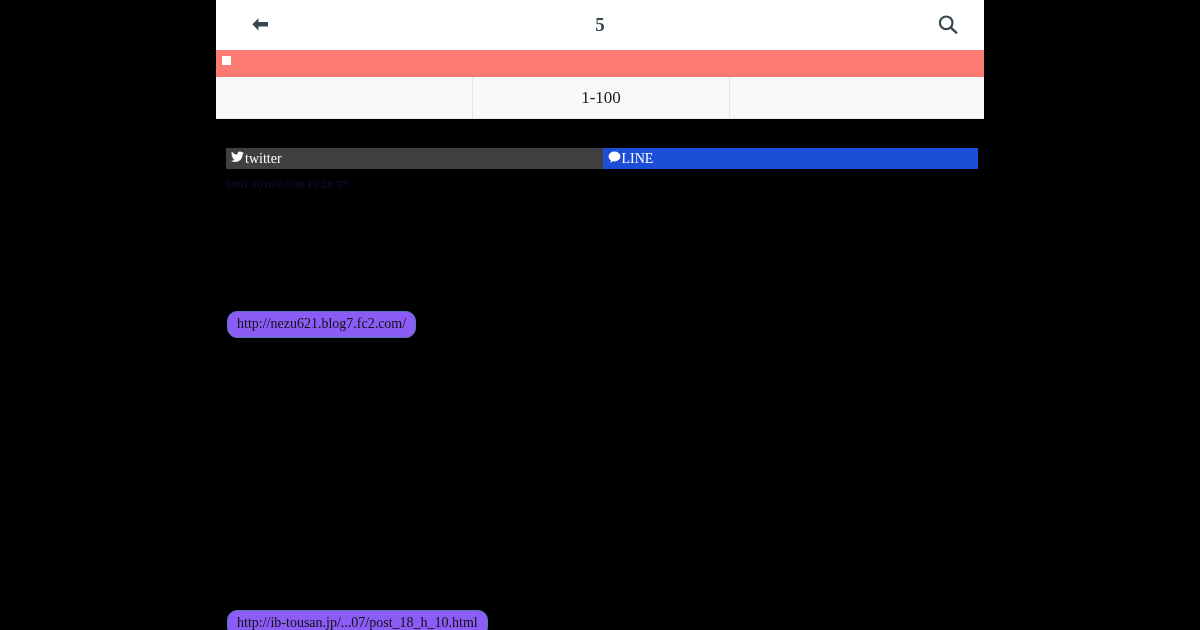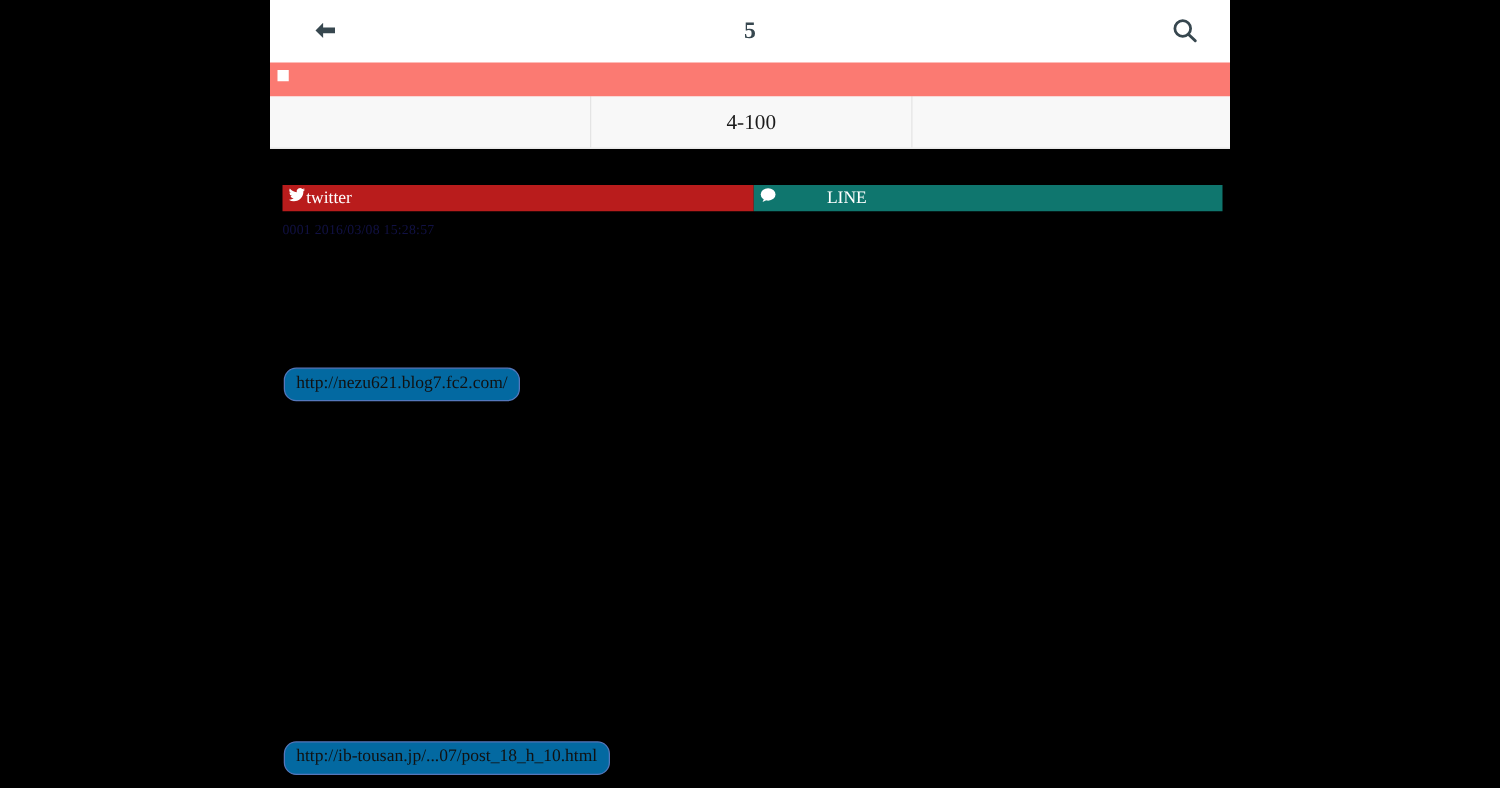--- a/index.html
+++ b/index.html
@@ -129,29 +129,28 @@
     color: #ffffff;
     font-size: 14px;
     line-height: 21px;
     cursor: pointer;
     font-family: "Liberation Serif", "DejaVu Serif", serif;
     overflow: hidden;
     white-space: nowrap;
   }
   .share-btn.twitter {
     width: 374px;
-    background: #b91c1c;
+    background: #404040;
     padding-left: 5px;
     text-align: center;
   }
   .share-btn.line {
     width: 373px;
-    background: #0f766e;
+    background: #1d4ed8;
     padding-left: 5px;
-    gap: 40px;
   }
   .share-glyph {
     display: inline-block;
     margin-right: 1px;
     font-size: 13px;
     line-height: 21px;
     font-family: "DejaVu Sans", sans-serif;
   }
 
   
@@ -162,30 +161,31 @@
     font-size: 11px;
     color: #111144;
     font-family: "Liberation Serif", "DejaVu Serif", serif;
     letter-spacing: 0.2px;
     white-space: nowrap;
   }
 
   
   .url-chip {
     position: absolute;
-    background: #0369a1;
+    background: #8b5cf6;
     border: 1px solid #5577bb;
     border-radius: 10px;
     padding: 4px 9px 5px 9px;
     font-size: 14px;
     color: #111111;
     font-family: "Liberation Serif", "DejaVu Serif", serif;
     white-space: nowrap;
     box-shadow: 0 1px 2px rgba(0,0,0,0.35);
     cursor: pointer;
+    margin-top: 17px;
   }
   .url-chip.first {
     left: 227px;
     top: 294px;
   }
   .url-chip.second {
     left: 227px;
     top: 593px;
     font-family: Liberation Serif, serif;
   }
@@ -216,21 +216,21 @@
       </span>
     </div>
   </div>
 
   <div class="accentbar">
     <div class="accentbar-marker"></div>
   </div>
 
   <div class="range-row">
     <div class="range-cell blank"></div>
-    <div class="range-cell mid">4-100</div>
+    <div class="range-cell mid">1-100</div>
   </div>
 
 </div>
 
 <div class="share-row">
 
   <div class="share-btn twitter">
     <span class="share-glyph">
       <svg width="13" height="12" viewBox="0 0 16 14" aria-hidden="true">
         <path d="M16 1.7a6.4 6.4 0 0 1-1.9.5A3.2 3.2 0 0 0 15.5.4a6.5 6.5 0 0 1-2.1.8A3.3 3.3 0 0 0 7.8 4.2 9.3 9.3 0 0 1 1.1.6 3.3 3.3 0 0 0 2.1 5 3.2 3.2 0 0 1 .6 4.6a3.3 3.3 0 0 0 2.6 3.2 3.3 3.3 0 0 1-1.5.1 3.3 3.3 0 0 0 3.1 2.3A6.6 6.6 0 0 1 0 11.6a9.3 9.3 0 0 0 5 1.5c6.1 0 9.4-5 9.4-9.4v-.4A6.7 6.7 0 0 0 16 1.7z" fill="#ffffff"></path>

